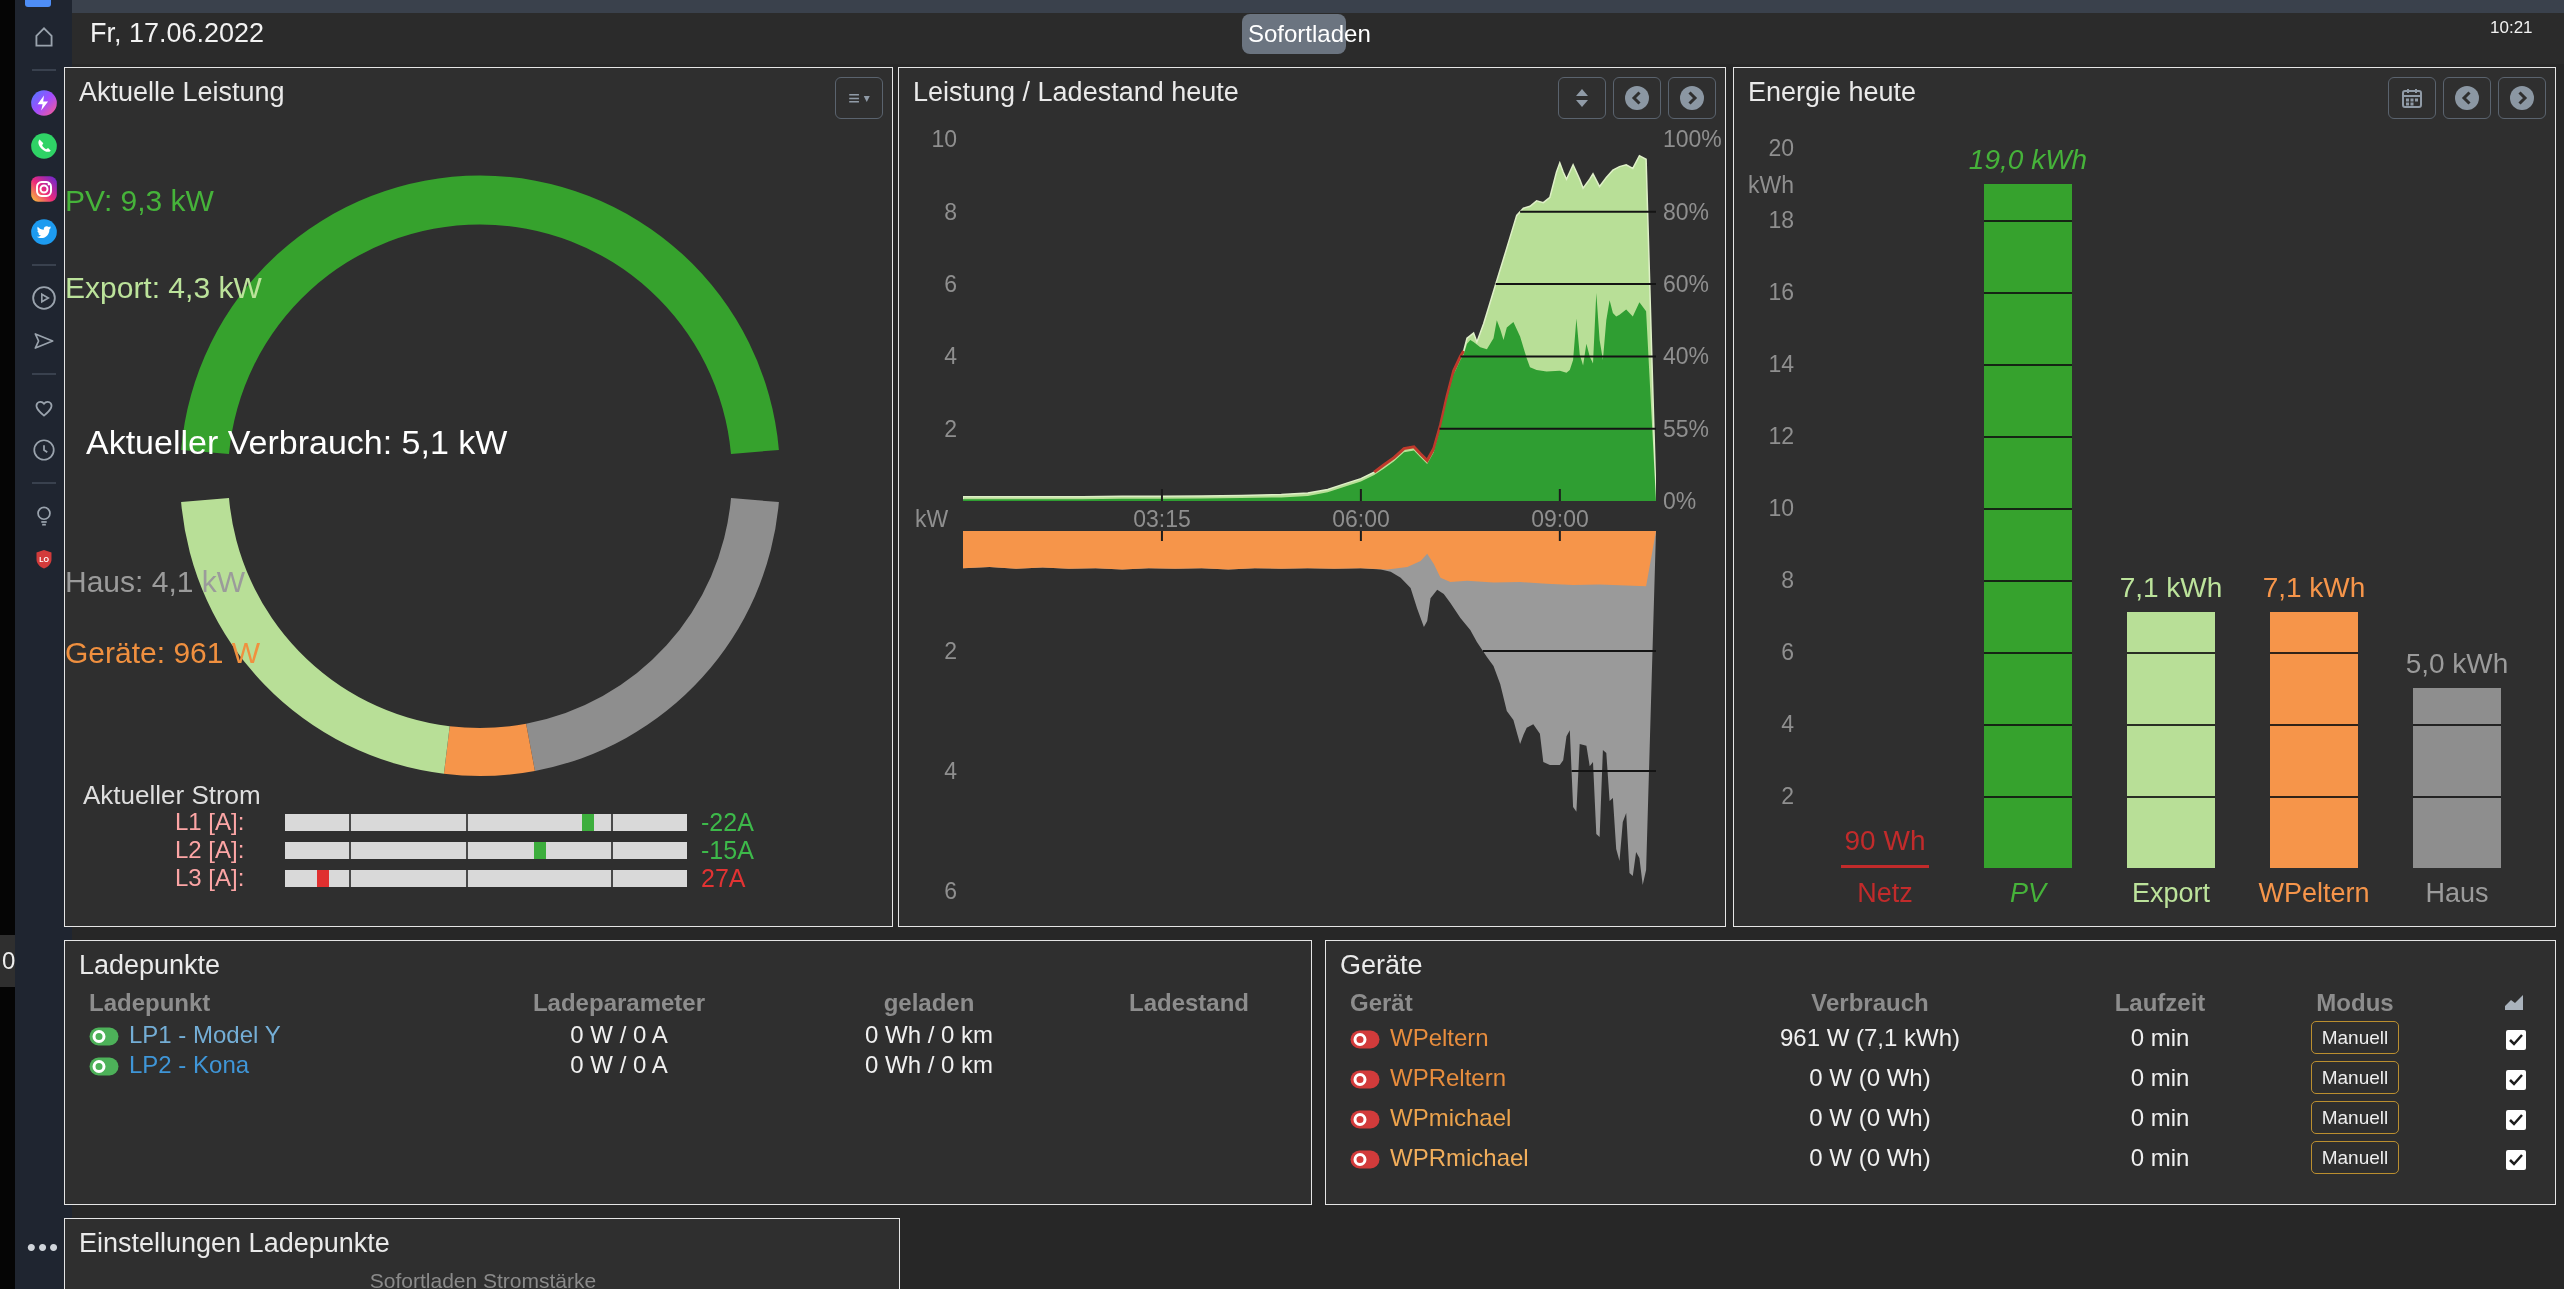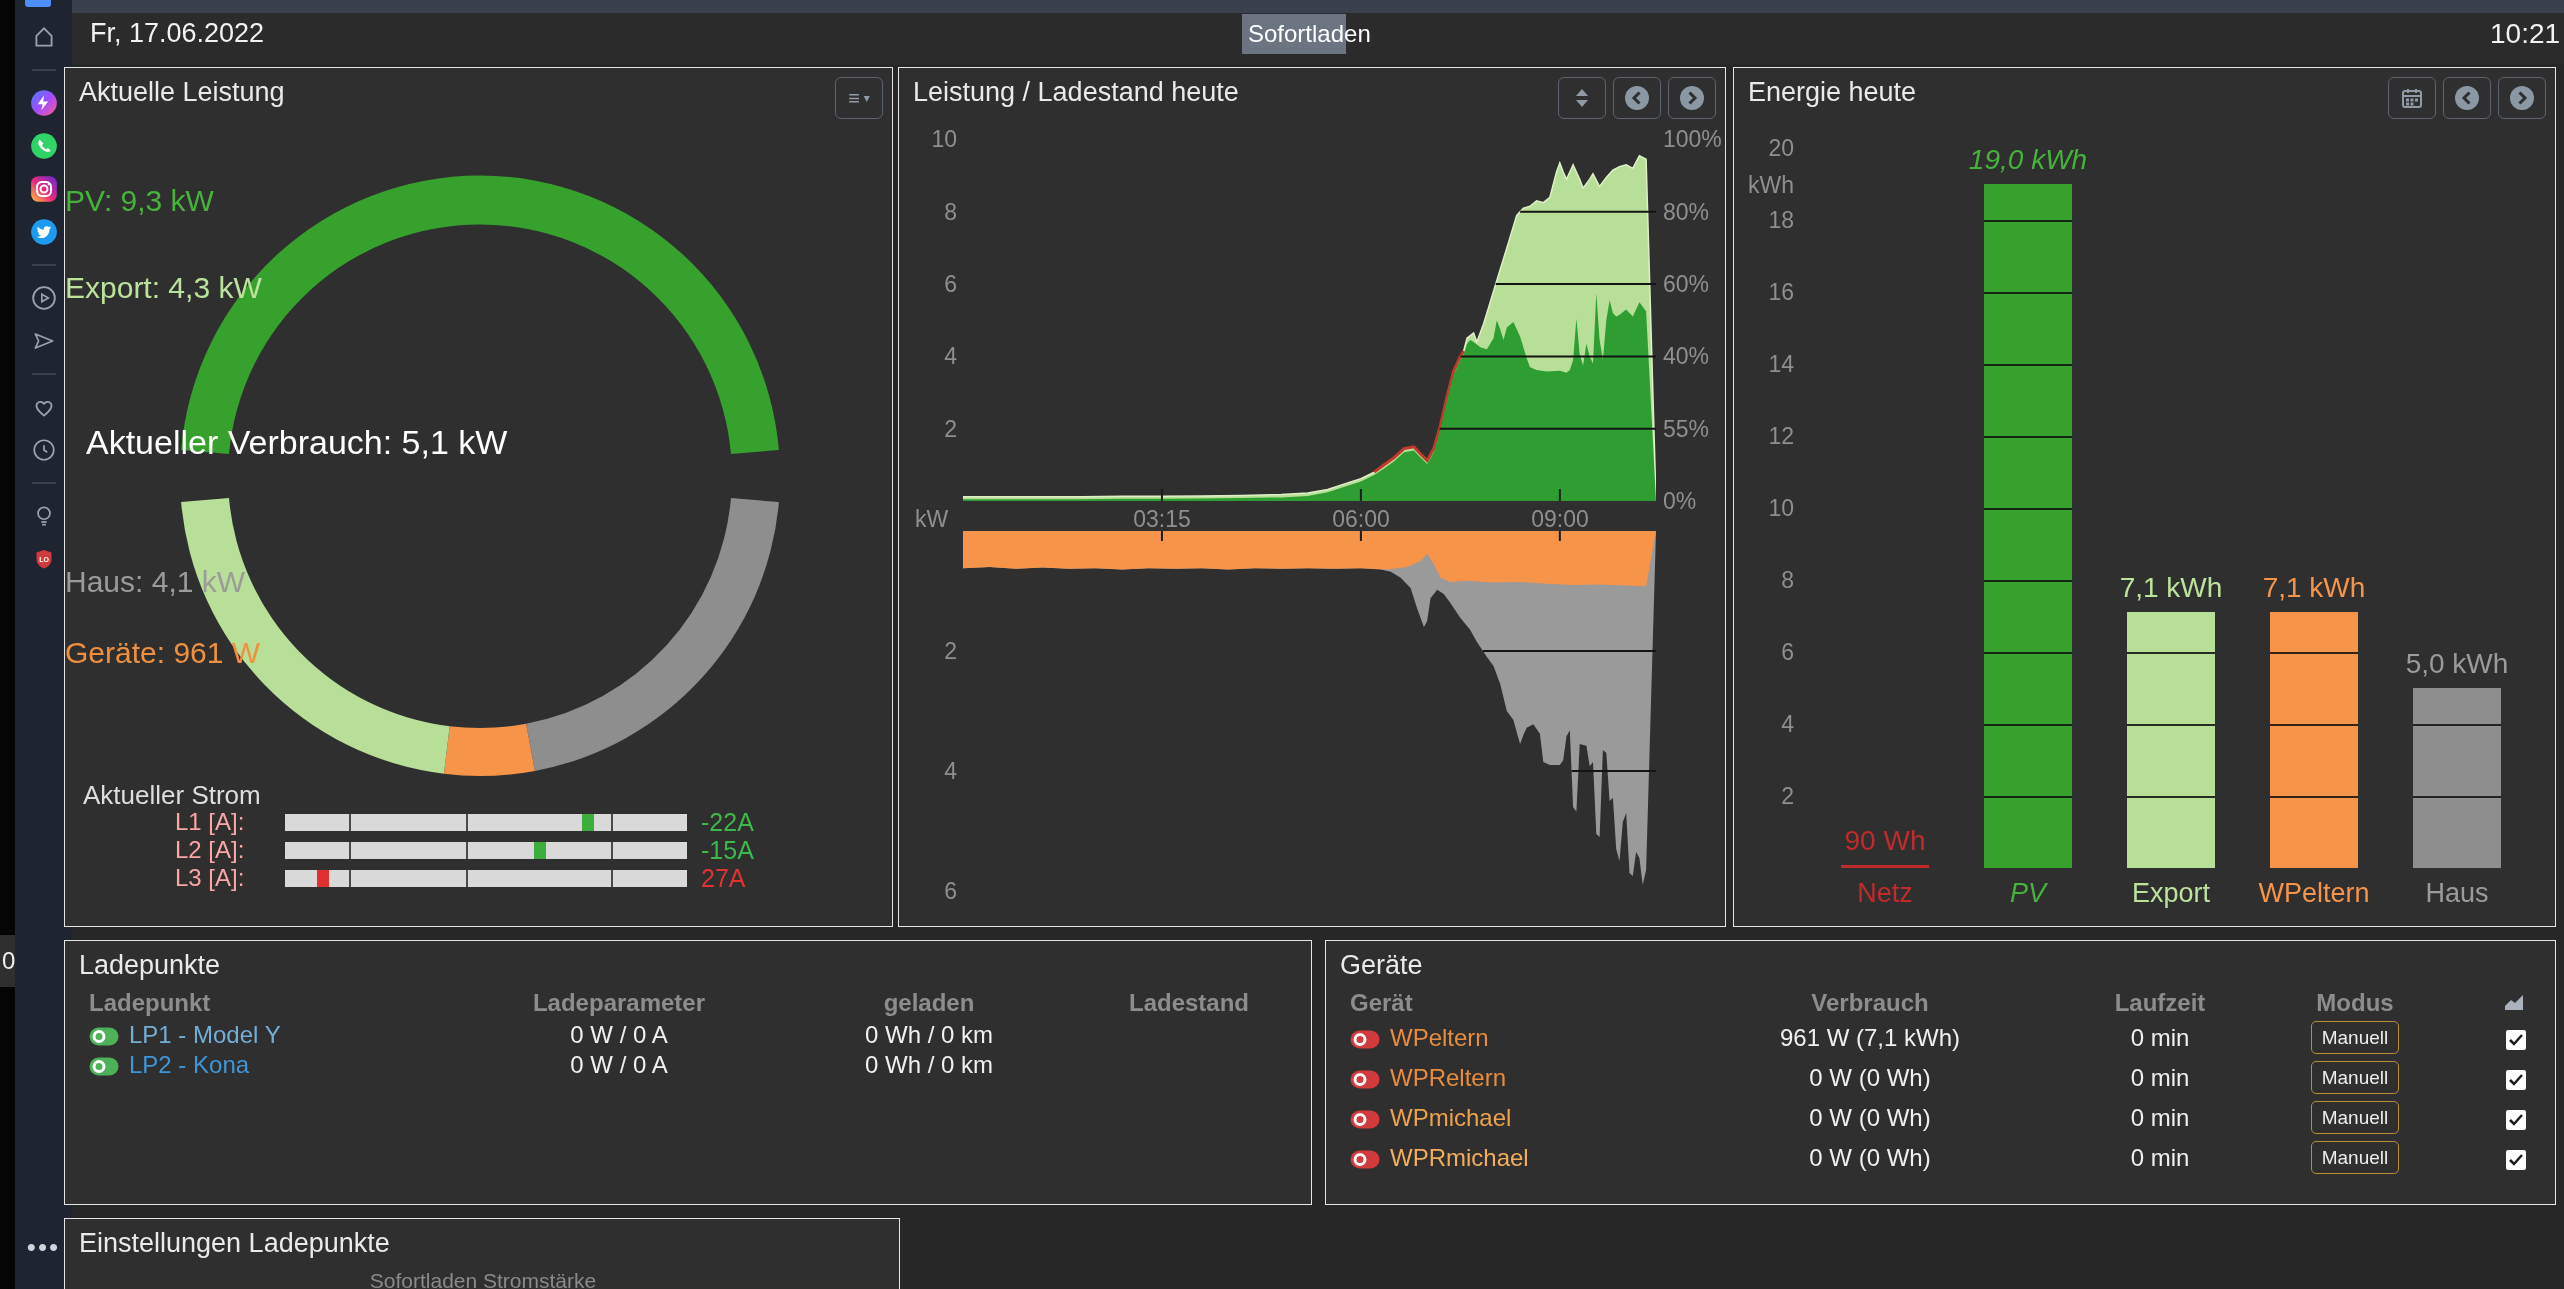--- a/index.html
+++ b/index.html
@@ -14,22 +14,22 @@
   #tab-indicator{left:25px;top:0;width:26px;height:7px;background:#4e8ef7;border-radius:0 0 3px 3px}
   #icon-stack{left:15px;top:22px;width:57px;display:flex;flex-direction:column;align-items:center;gap:13px}
   .sb-icon{width:30px;height:30px;display:flex;align-items:center;justify-content:center}
   .sb-div{width:24px;height:2px;background:#39414e;margin:4px 0}
   #sidebar-more{left:15px;top:1232px;width:57px;text-align:center;color:#cfd4da;font-size:26px;letter-spacing:2px}
   
   #top-strip{left:72px;top:0;width:2492px;height:13px;background:#3a414c}
   #top-bar{left:72px;top:13px;width:2492px;height:51px;background:#2b2b2b}
   #topbar-date{left:90px;top:18px;font-size:27px;color:#f2f2f2}
   #sofortladen-button{left:1242px;top:14px;width:104px;height:40px;background:#6b7480;border:none;
-       border-radius:0;color:#fff;font-size:24px;font-family:inherit;cursor:pointer}
-  #topbar-time{left:2490px;top:18px;font-size:28px;color:#f2f2f2}
+       border-radius:8px;color:#fff;font-size:24px;font-family:inherit;cursor:pointer}
+  #topbar-time{left:2490px;top:18px;font-size:17px;color:#f2f2f2}
   
   .panel{position:absolute;background:#2f2f2f;border:1px solid #e5e5e5;box-sizing:border-box}
   .panel-title{position:absolute;left:14px;top:9px;font-size:27px;color:#eaeaea;font-weight:500}
   .hdr-btns{position:absolute;top:9px;right:9px;display:flex;gap:7px}
   .hbtn{width:48px;height:42px;border:1px solid #5a636e;border-radius:6px;background:transparent;
         display:flex;align-items:center;justify-content:center;color:#909ba7;font-size:20px;cursor:pointer;padding:0}
   #p1{left:64px;top:67px;width:829px;height:860px}
   #p2{left:898px;top:67px;width:828px;height:860px}
   #p3{left:1733px;top:67px;width:823px;height:860px}
   #p4{left:64px;top:940px;width:1248px;height:265px}

